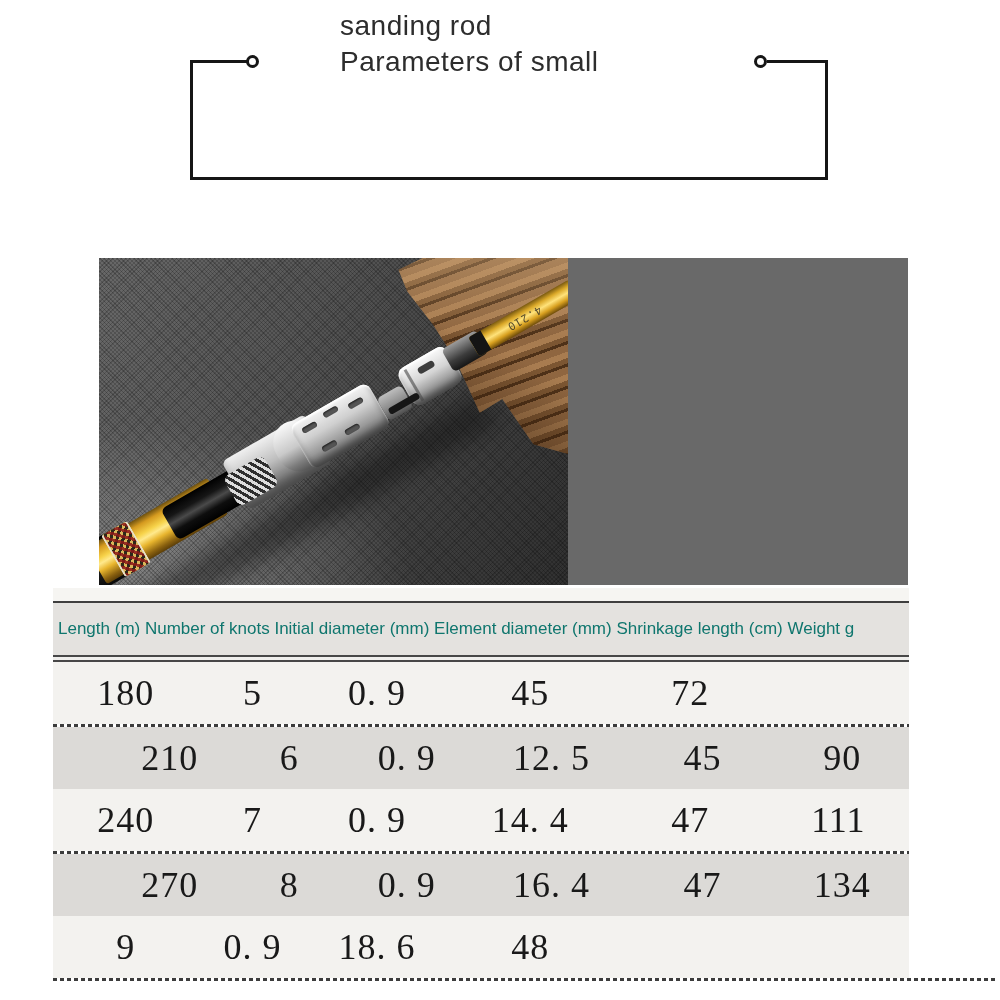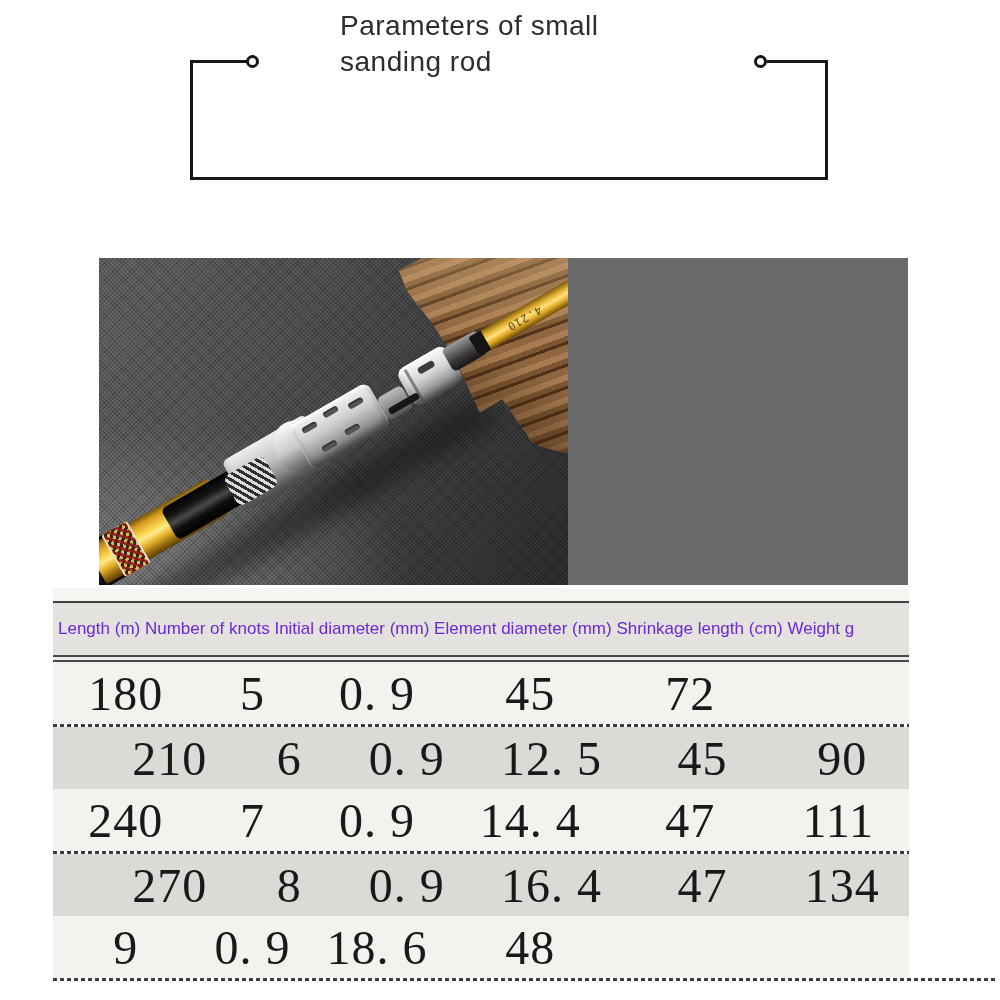--- a/index.html
+++ b/index.html
@@ -94,43 +94,43 @@
   .ferrule{position:absolute;left:0;top:0;width:14px;height:22px;background:#141414;border-radius:3px 0 0 3px;}
   .rod-text{transform:rotate(180deg);font-size:11px;color:#3a3524;letter-spacing:1px;
     font-family:"DejaVu Sans Mono", monospace;opacity:.85;}
   
   .strip{position:absolute;left:53px;top:588px;width:856px;height:13px;background:#f6f5f2;}
   
   .spec{position:absolute;left:53px;top:601px;width:856px;}
   .thead{
     height:54px;background:#e4e2df;border-top:2px solid #3f3f3f;box-sizing:border-box;
     display:flex;align-items:center;padding-left:5px;
-    font-size:17px;color:#6d28d9;white-space:nowrap;overflow:hidden;
+    font-size:17px;color:#0f766e;white-space:nowrap;overflow:hidden;
   }
   .dbl{height:7px;box-sizing:border-box;border-top:2px solid #474747;border-bottom:2px solid #474747;background:#efeeec;}
   .row{
     height:62px;display:grid;align-items:center;
     grid-template-columns:17% 12.6% 16.5% 19.3% 18.1% 16.5%;
-    font-family:"Liberation Serif", serif;font-size:48px;color:#191919;letter-spacing:1px;
+    font-family:"Liberation Serif", serif;font-size:36px;color:#191919;letter-spacing:1px;
   }
   .row > div{text-align:center;}
   .row.light{background:#f3f2ef;}
   .row.dark{background:#dcdad7;padding-left:48px;}
   .sep{height:3px;background:repeating-linear-gradient(90deg,#3c3c3c 0 4px,transparent 4px 7px);}
   .bottom-dotted{
     position:absolute;left:53px;top:978px;width:942px;height:3px;
     background:repeating-linear-gradient(90deg,#3c3c3c 0 4px,transparent 4px 7px);
   }
 </style>
 </head>
 <body>
 
 <div class="title">
+  <div>sanding rod</div>
   <div>Parameters of small</div>
-  <div>sanding rod</div>
 </div>
 
 <div class="frame"></div>
 <div class="frame-seg seg-left"></div>
 <div class="frame-seg seg-right"></div>
 <div class="frame-dot dot-left"></div>
 <div class="frame-dot dot-right"></div>
 
 <div class="photo">
   <div class="photo-left">

